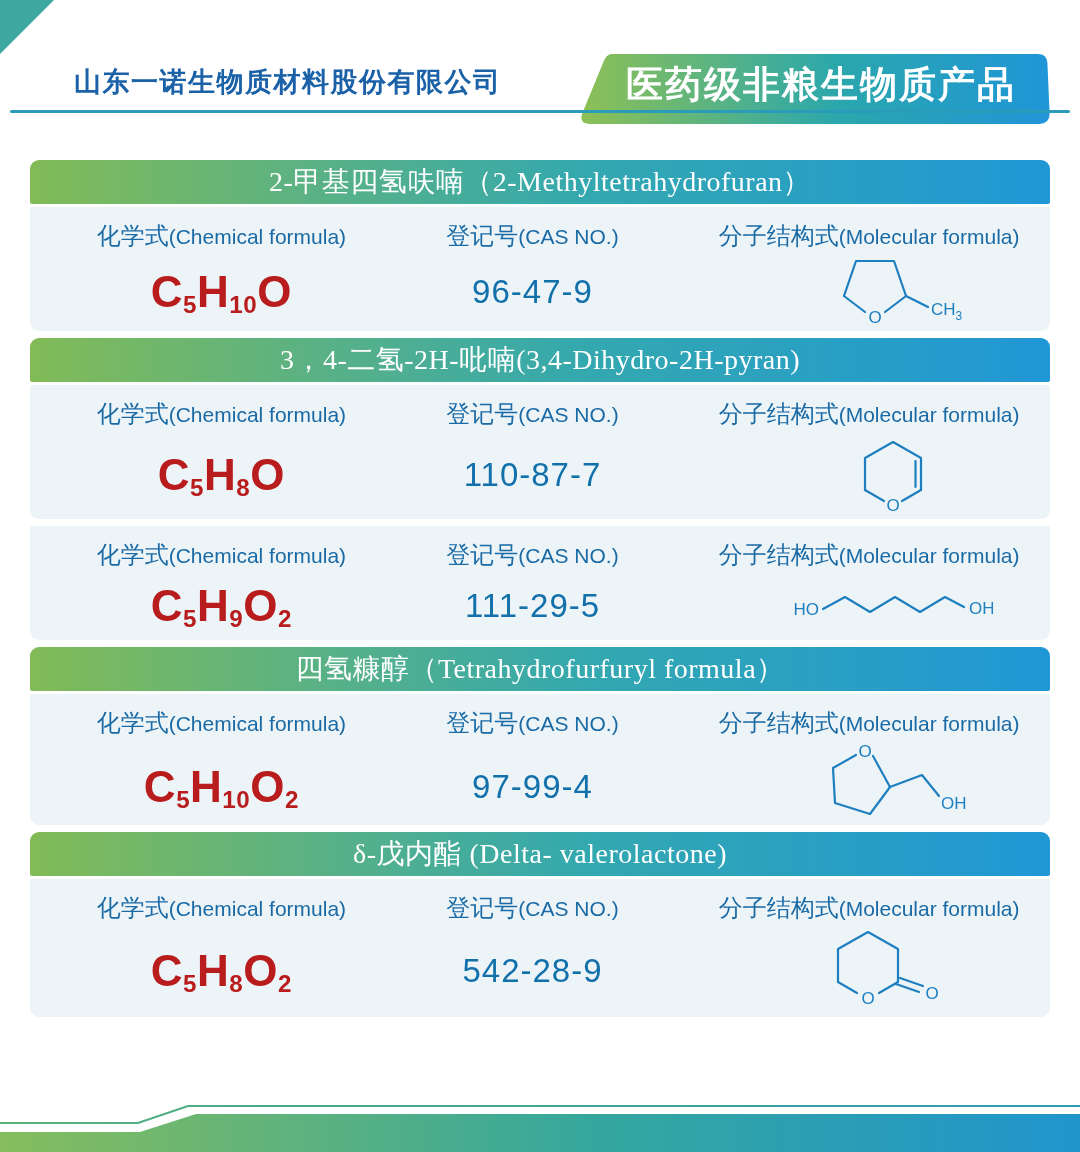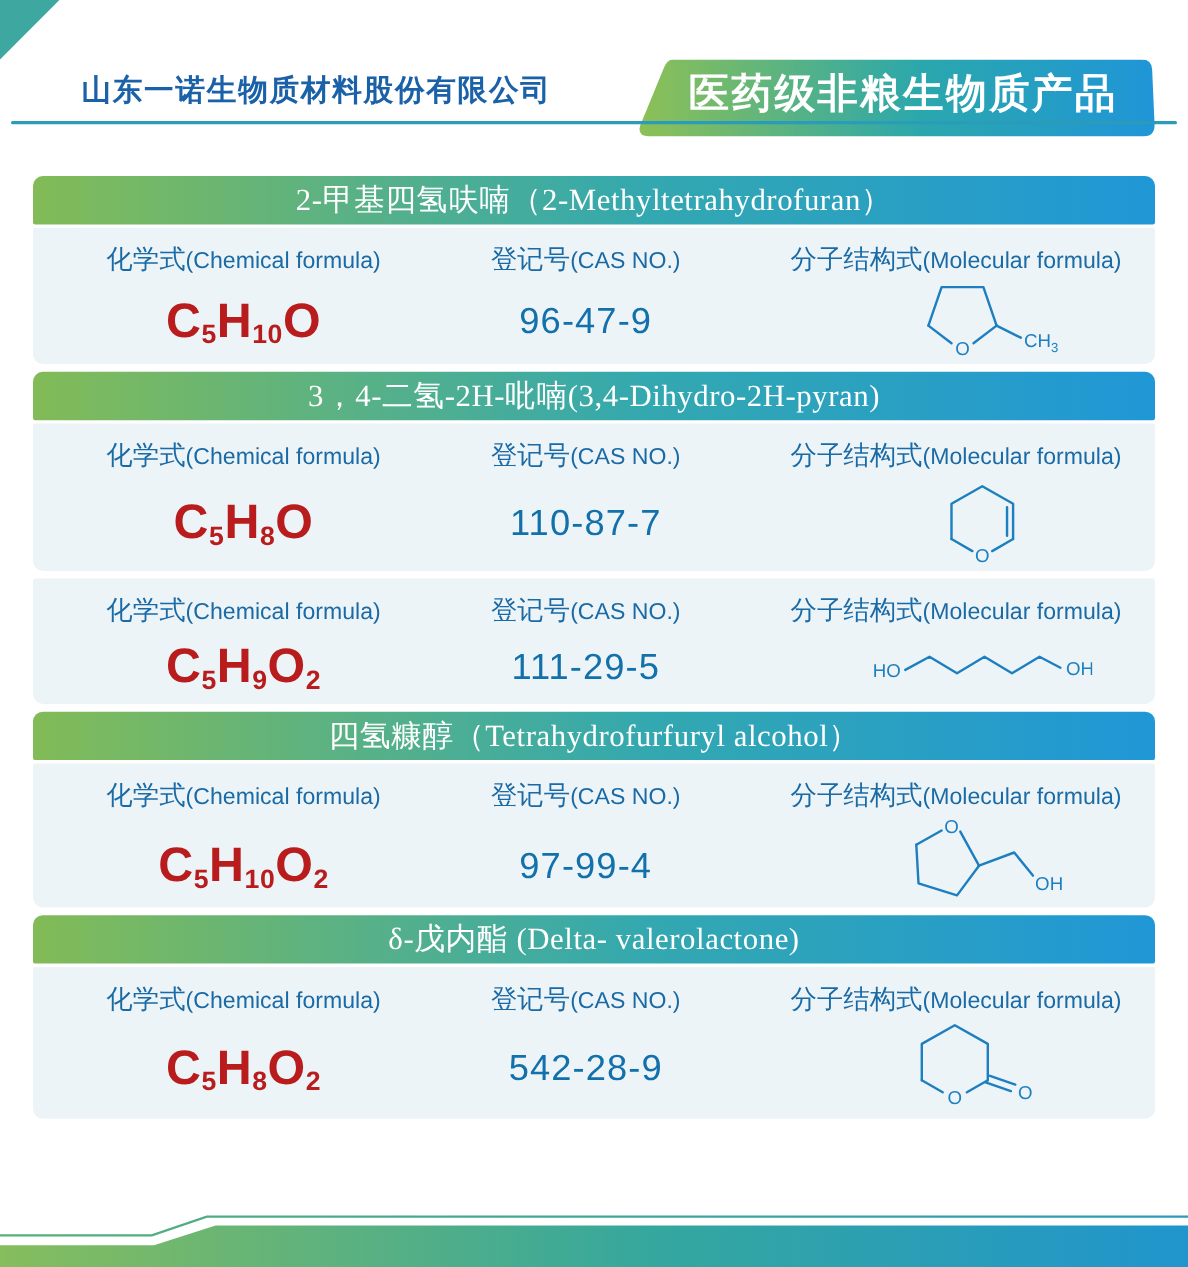--- a/index.html
+++ b/index.html
@@ -235,21 +235,21 @@
               <text x="176" y="28" font-size="16">OH</text>
             </svg>
           </div>
         </div>
       </div>
     </div>
   </section>
 
   <section class="card">
     <div class="card-header">
-      <h2 class="card-title">四氢糠醇（Tetrahydrofurfuryl alcohol）</h2>
+      <h2 class="card-title">四氢糠醇（Tetrahydrofurfuryl formula）</h2>
     </div>
     <div class="card-body">
       <div class="col">
         <div class="col-label">
           <span class="cn">化学式</span><span class="en">(Chemical formula)</span>
         </div>
         <div class="value-area">
             <div class="formula">C<sub>5</sub>H<sub>10</sub>O<sub>2</sub></div>
           </div>
       </div>

